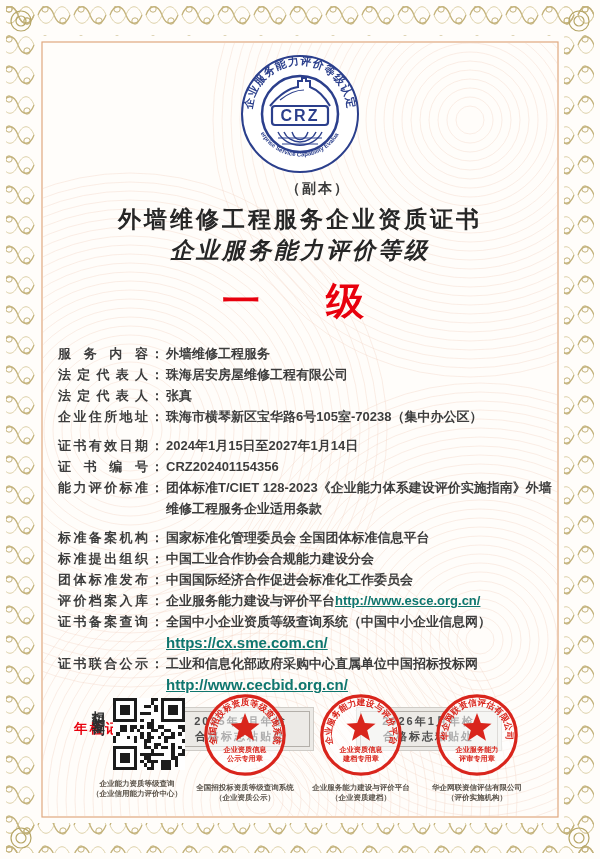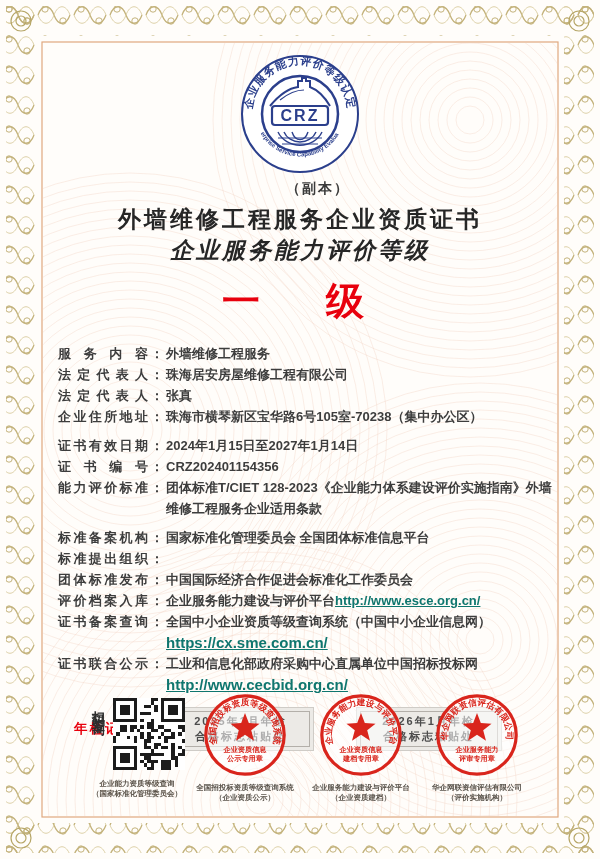--- a/index.html
+++ b/index.html
@@ -262,20 +262,21 @@
         </div>
       <div class="gap8"></div>
       <div class="frow">
           <span class="lbl">标准备案机构</span>
           <span class="colon">：</span>
           <span class="val">国家标准化管理委员会 全国团体标准信息平台</span>
         </div>
       <div class="frow">
           <span class="lbl">标准提出组织</span>
           <span class="colon">：</span>
+          <span class="val">中国工业合作协会合规能力建设分会</span>
         </div>
       <div class="frow">
           <span class="lbl">团体标准发布</span>
           <span class="colon">：</span>
           <span class="val">中国国际经济合作促进会标准化工作委员会</span>
         </div>
       <div class="frow">
           <span class="lbl">评价档案入库</span>
           <span class="colon">：</span>
           <span class="val"><span>企业服务能力建设与评价平台</span><a class="link">http://www.esce.org.cn/</a></span>
@@ -424,21 +425,21 @@
             <rect x="14" y="0" width="7" height="7" fill="#1c1c1c"></rect>
             <rect x="15" y="1" width="5" height="5" fill="#fff"></rect>
             <rect x="16" y="2" width="3" height="3" fill="#1c1c1c"></rect>
             <rect x="0" y="14" width="7" height="7" fill="#1c1c1c"></rect>
             <rect x="1" y="15" width="5" height="5" fill="#fff"></rect>
             <rect x="2" y="16" width="3" height="3" fill="#1c1c1c"></rect>
           </svg>
       </div>
       <div class="qr-cap">
         <div>企业能力资质等级查询</div>
-        <div>（国家标准化管理委员会）</div>
+        <div>（企业信用能力评价中心）</div>
       </div>
     </div>
 
     <div class="seal-block s1">
       <svg width="86" height="86" viewBox="0 0 90 90">
         <defs>
             <path id="sp0" d="M 15.9,55.6 A 31,31 0 1 1 74.1,55.6"></path>
           </defs>
         <circle cx="45" cy="45" r="41" fill="rgba(255,255,255,0.55)" stroke="#d9251c" stroke-width="3.4"></circle>
         <text font-size="9" font-weight="bold" fill="#d9251c"><textPath href="#sp0" startOffset="50%" text-anchor="middle">全国招投标资质等级查询系统</textPath></text>

